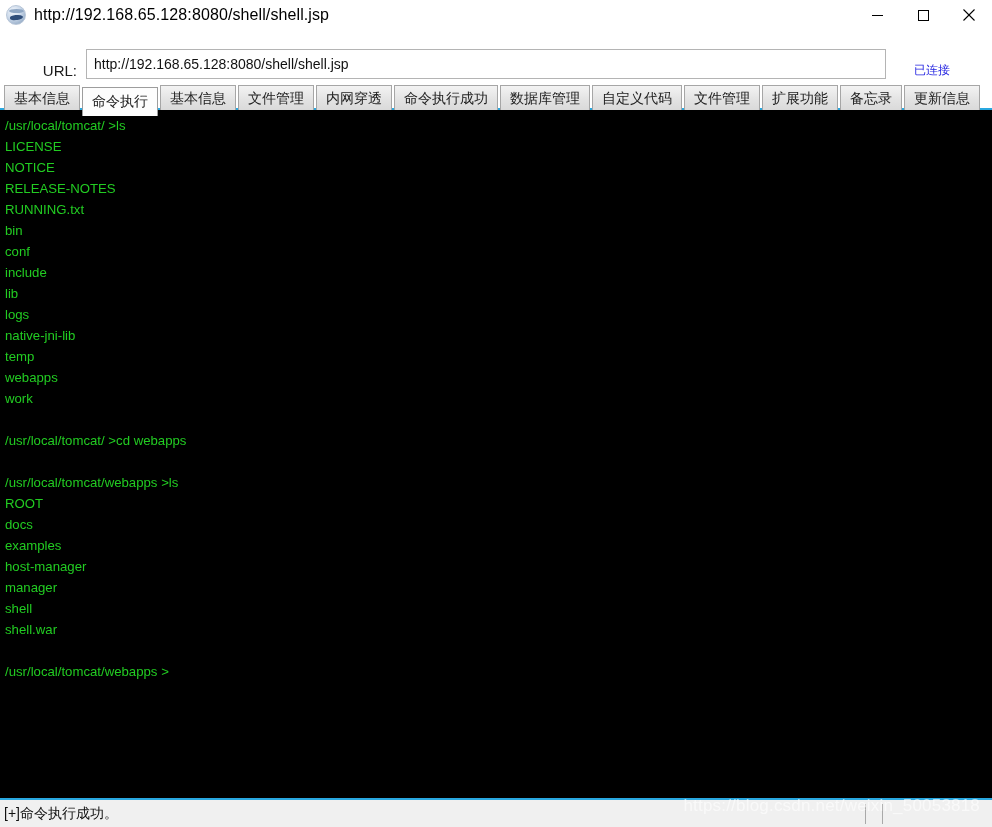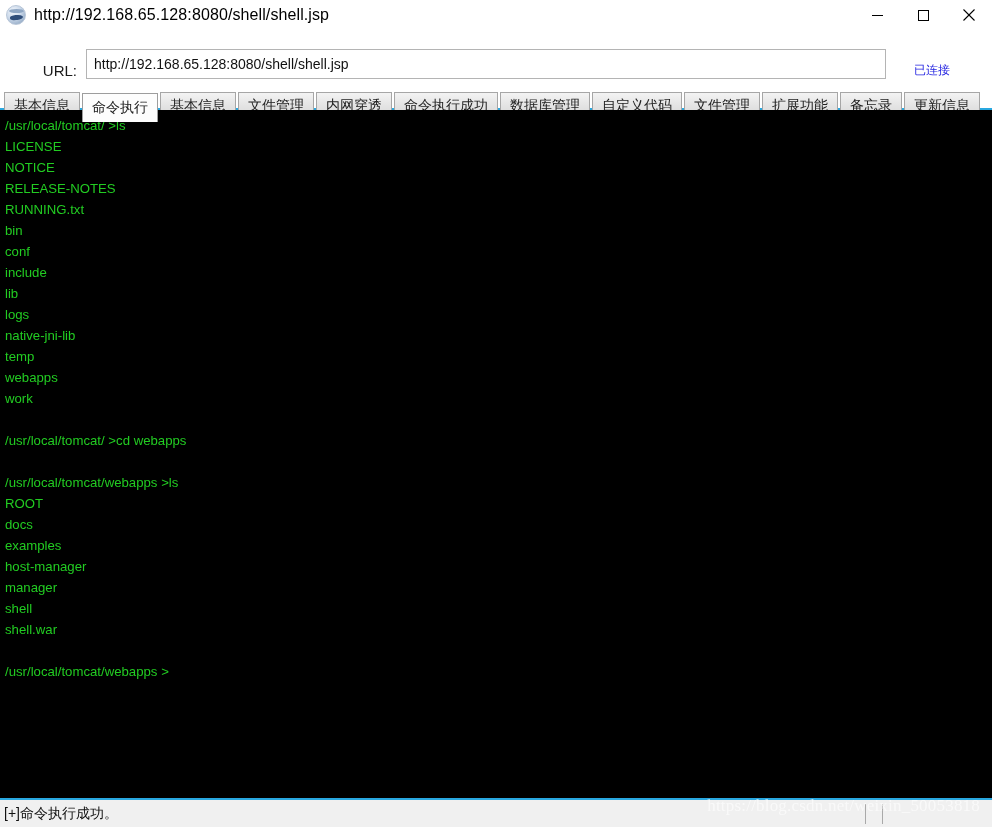--- a/index.html
+++ b/index.html
@@ -126,27 +126,27 @@
     justify-content: center;
     padding: 0 9px;
     font-size: 14px;
     color: #222222;
     background: linear-gradient(to bottom, #f3f3f3 0%, #e2e2e2 55%, #d8d8d8 100%);
     border: 1px solid #a6a6a6;
     border-bottom: none;
     margin-right: 2px;
     white-space: nowrap;
     position: relative;
-    top: 11px;
+    top: 4px;
   }
   .tab.active {
     background: #fdfdfd;
     border-color: #9d9d9d;
     height: 29px;
-    top: 14px;
+    top: 8px;
     z-index: 3;
   }
 
   
   .terminal {
     flex: 1 1 auto;
     background: #000000;
     color: #22cc22;
     font-family: Liberation Sans, sans-serif;
     font-size: 13.2px;
@@ -190,21 +190,21 @@
 
   .watermark {
     position: absolute;
     right: 12px;
     top: -4px;
     font-size: 17px;
     color: rgba(255,255,255,0.62);
     white-space: nowrap;
     pointer-events: none;
     letter-spacing: 0.2px;
-    font-family: Liberation Serif, serif;
+    font-family: Liberation Sans, sans-serif;
   }
 </style>
 </head>
 <body>
 
 <div id="app">
 
   <div class="titlebar">
     <div class="title-icon"></div>
     <div class="title-text">http://192.168.65.128:8080/shell/shell.jsp</div>

